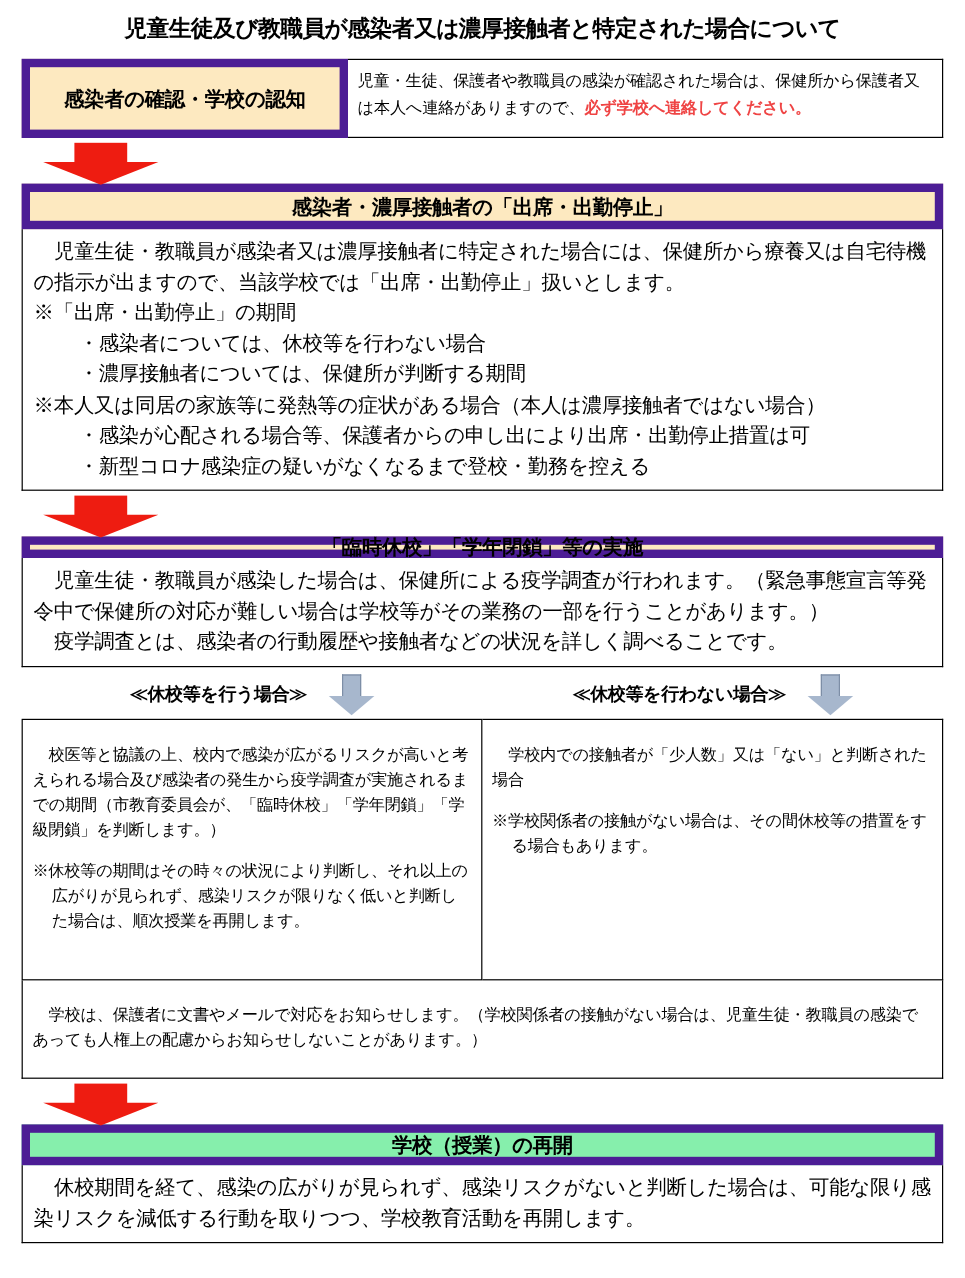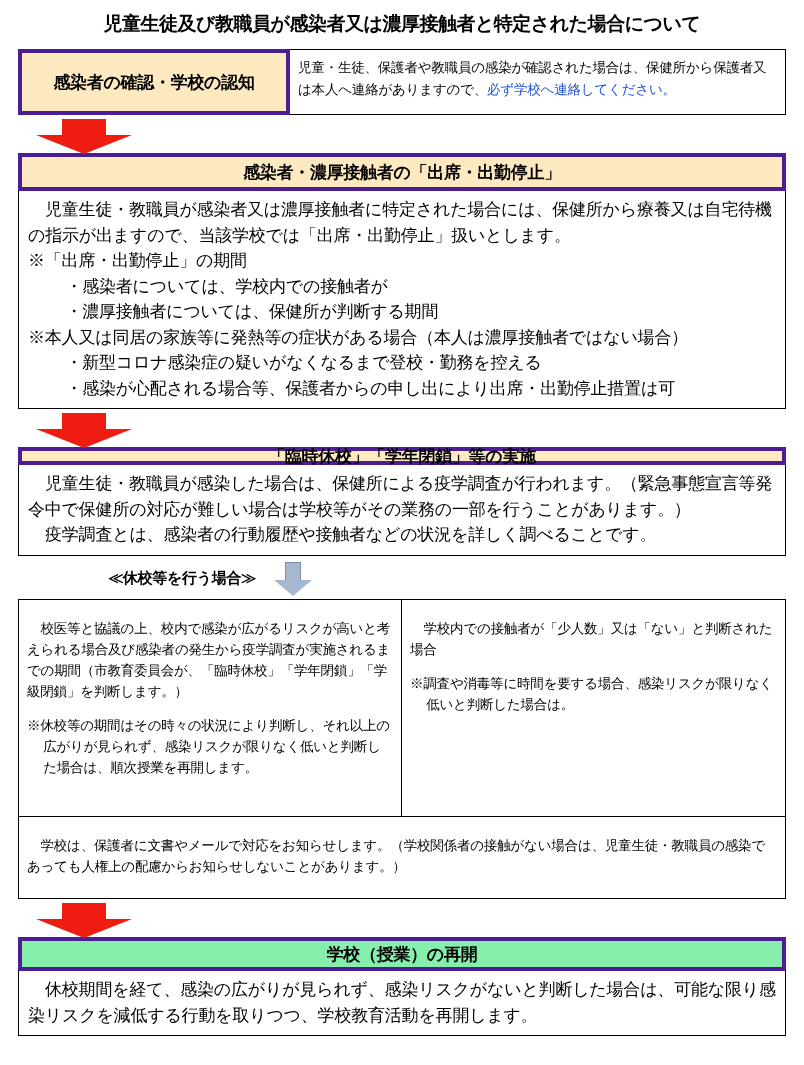--- a/index.html
+++ b/index.html
@@ -25,21 +25,21 @@
   .title {
     text-align: center;
     font-size: 19px;
     font-weight: bold;
     letter-spacing: -0.5px;
     padding-top: 11px;
     padding-bottom: 10px;
   }
   .hdr {
     background: #fde9c0;
-    border: 4px solid #4c1d95;
+    border: 7px solid #4c1d95;
     box-sizing: border-box;
     text-align: center;
     font-weight: bold;
     font-size: 17px;
     letter-spacing: -0.3px;
     display: flex;
     align-items: center;
     justify-content: center;
   }
   .hdr-yellow {
@@ -52,21 +52,21 @@
     font-size: 17px;
     line-height: 1.5;
     padding: 6px 9px 7px 9px;
     letter-spacing: -0.2px;
   }
   .body-box p { margin: 0; }
   .ind1 { text-indent: 1em; }
   .ind-h2 { padding-left: 2.2em; text-indent: 0; }
   .ind-h3 { padding-left: 3.2em; text-indent: 0; }
   .ind-hang { padding-left: 1.9em; text-indent: -1.9em; }
-  .red { color: #1d4ed8; font-weight: normal; }
+  .red { color: #ef4444; font-weight: bold; }
 
   
   .row1 {
     display: flex;
     align-items: stretch;
     margin-top: 2px;
   }
   .row1 .left {
     width: 272px;
     min-height: 66px;
@@ -210,25 +210,25 @@
       <div class="stem"></div>
         <div class="head"></div>
     </div>
   </div>
 
   <div class="sec">
     <div class="hdr" style="height:38px;">感染者・濃厚接触者の「出席・出勤停止」</div>
     <div class="body-box">
       <p class="ind1">児童生徒・教職員が感染者又は濃厚接触者に特定された場合には、保健所から療養又は自宅待機の指示が出ますので、当該学校では「出席・出勤停止」扱いとします。</p>
       <p>※「出席・出勤停止」の期間</p>
-      <p class="ind-h2">・感染者については、学校内での接触者が</p>
+      <p class="ind-h2">・感染者については、休校等を行わない場合</p>
       <p class="ind-h2">・濃厚接触者については、保健所が判断する期間</p>
       <p>※本人又は同居の家族等に発熱等の症状がある場合（本人は濃厚接触者ではない場合）</p>
+      <p class="ind-h2">・感染が心配される場合等、保護者からの申し出により出席・出勤停止措置は可</p>
       <p class="ind-h2">・新型コロナ感染症の疑いがなくなるまで登校・勤務を控える</p>
-      <p class="ind-h2">・感染が心配される場合等、保護者からの申し出により出席・出勤停止措置は可</p>
     </div>
   </div>
 
   <div class="gap-xs"></div>
   <div class="arrow-wrap left-align">
     <div class="arrow">
       <div class="stem"></div>
         <div class="head"></div>
     </div>
   </div>
@@ -241,30 +241,37 @@
     </div>
 
     <div class="case-row">
       <div class="case-col">
         <span class="case-label">≪休校等を行う場合≫</span>
         <div class="arrow-sm">
           <div class="stem"></div>
             <div class="head"></div>
         </div>
       </div>
+      <div class="case-col">
+        <span class="case-label">≪休校等を行わない場合≫</span>
+        <div class="arrow-sm">
+          <div class="stem"></div>
+            <div class="head"></div>
+        </div>
+      </div>
     </div>
 
     <div class="two-col">
       <div class="col left">
         <p class="ind1">校医等と協議の上、校内で感染が広がるリスクが高いと考えられる場合及び感染者の発生から疫学調査が実施されるまでの期間（市教育委員会が、「臨時休校」「学年閉鎖」「学級閉鎖」を判断します。）</p>
         <p class="ind-hang" style="padding-left:1.2em;text-indent:-1.2em;">※休校等の期間はその時々の状況により判断し、それ以上の広がりが見られず、感染リスクが限りなく低いと判断した場合は、順次授業を再開します。</p>
       </div>
       <div class="col right">
         <p class="ind1">学校内での接触者が「少人数」又は「ない」と判断された場合</p>
-        <p class="ind-hang" style="padding-left:1.2em;text-indent:-1.2em;">※調査や消毒等に時間を要する場合、感染リスクが限りなく低いと判断した場合は。</p>
+        <p class="ind-hang" style="padding-left:1.2em;text-indent:-1.2em;">※学校関係者の接触がない場合は、その間休校等の措置をする場合もあります。</p>
       </div>
     </div>
 
     <div class="note-box">
       <p class="ind1">学校は、保護者に文書やメールで対応をお知らせします。（学校関係者の接触がない場合は、児童生徒・教職員の感染であっても人権上の配慮からお知らせしないことがあります。）</p>
     </div>
   </div>
 
   <div class="gap-xs"></div>
   <div class="arrow-wrap left-align">

